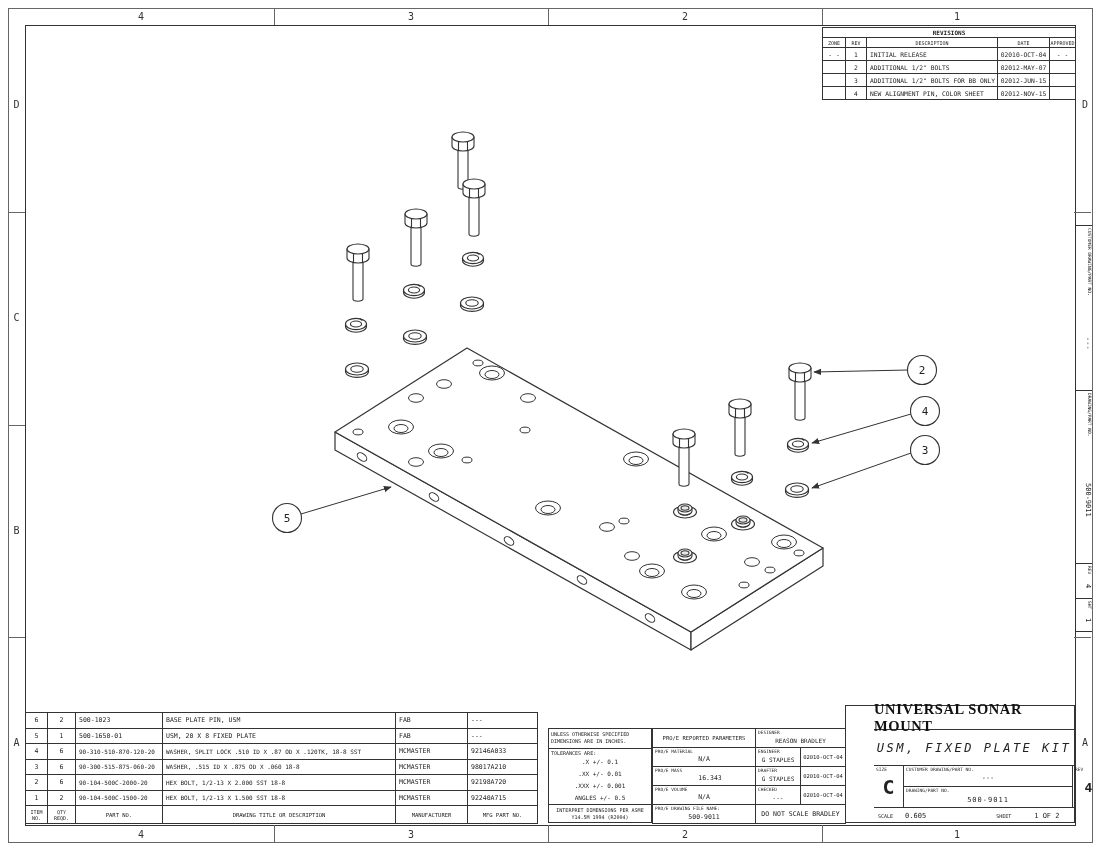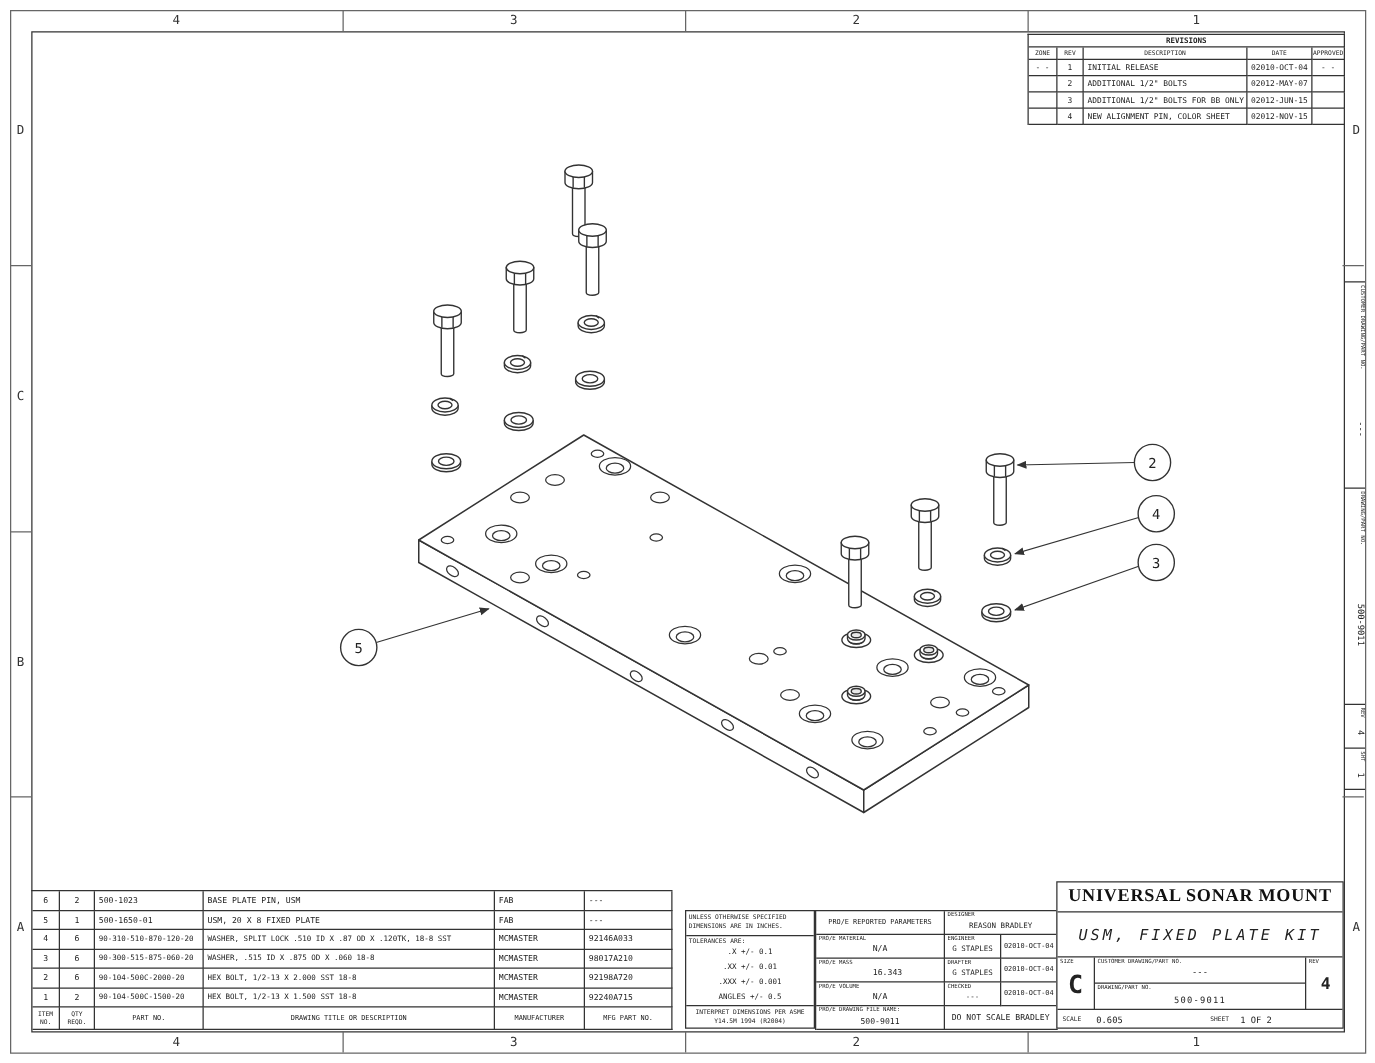--- a/index.html
+++ b/index.html
@@ -25,21 +25,21 @@
   .f63{font-size:6.3px;}
   .f65{font-size:6.5px;}
   .f7{font-size:7px;}
   .pre{white-space:pre-line !important;line-height:6px;}
   .lblcell{position:relative;justify-content:flex-end;}
   .tiny{position:absolute;top:1px;left:2px;font-size:4.5px;letter-spacing:0;color:#222;}
   .valc{width:100%;display:flex;justify-content:center;align-items:center;}
   
   .box{position:absolute;background:#fff;border:1px solid #333;box-sizing:border-box;}
   
-  #title-block{left:845px;top:705px;width:230px;height:118px;}
+  #title-block{left:845px;top:705px;width:230px;height:118px;padding-left:28px;}
   .tb-row{border-bottom:1px solid #333;display:flex;align-items:center;justify-content:center;box-sizing:border-box;}
   #tb-company{height:24px;font-family:"Liberation Serif",serif;font-weight:bold;font-size:14.5px;letter-spacing:.6px;color:#111;}
   #tb-title{height:36px;font-size:12px;letter-spacing:2.5px;font-style:italic;}
   #tb-num{height:42px;display:grid;grid-template-columns:30px 168px 32px;grid-template-rows:21px 21px;border-bottom:1px solid #333;box-sizing:border-box;}
   #tb-num>div{position:relative;display:flex;align-items:center;justify-content:center;box-sizing:border-box;}
   #tb-scale{height:16px;display:flex;align-items:center;}
   
   .vc{position:absolute;left:1076px;width:16px;background:#fff;border-top:1px solid #333;
       writing-mode:vertical-rl;display:flex;box-sizing:border-box;}
   .vc .vlabel{font-size:4.5px;text-align:left;padding-top:2px;}
@@ -371,21 +371,21 @@
       </div>
       <div style="grid-column:2;" class="lblcell">
         <span class="tiny">DRAWING/PART NO.</span>
         <span class="f7" style="padding-top:4px;letter-spacing:1px;">500-9011</span>
       </div>
     </div>
     <div id="tb-scale">
       <span class="f5" style="margin-left:4px;">SCALE</span>
       <span class="f7" style="margin-left:12px;">0.605</span>
       <span class="f5" style="margin-left:70px;">SHEET</span>
-      <span class="f7" style="margin-left:9px;">1 OF 2</span>
+      <span class="f7" style="margin-left:23px;">1 OF 2</span>
     </div>
   </div>
 
   <div class="vc" style="top:225px;height:165px;">
     <span class="vlabel">CUSTOMER DRAWING/PART NO.</span>
     <span class="vval">---</span>
   </div>
   <div class="vc" style="top:390px;height:173px;">
     <span class="vlabel">DRAWING/PART NO.</span>
     <span class="vval">500-9011</span>

